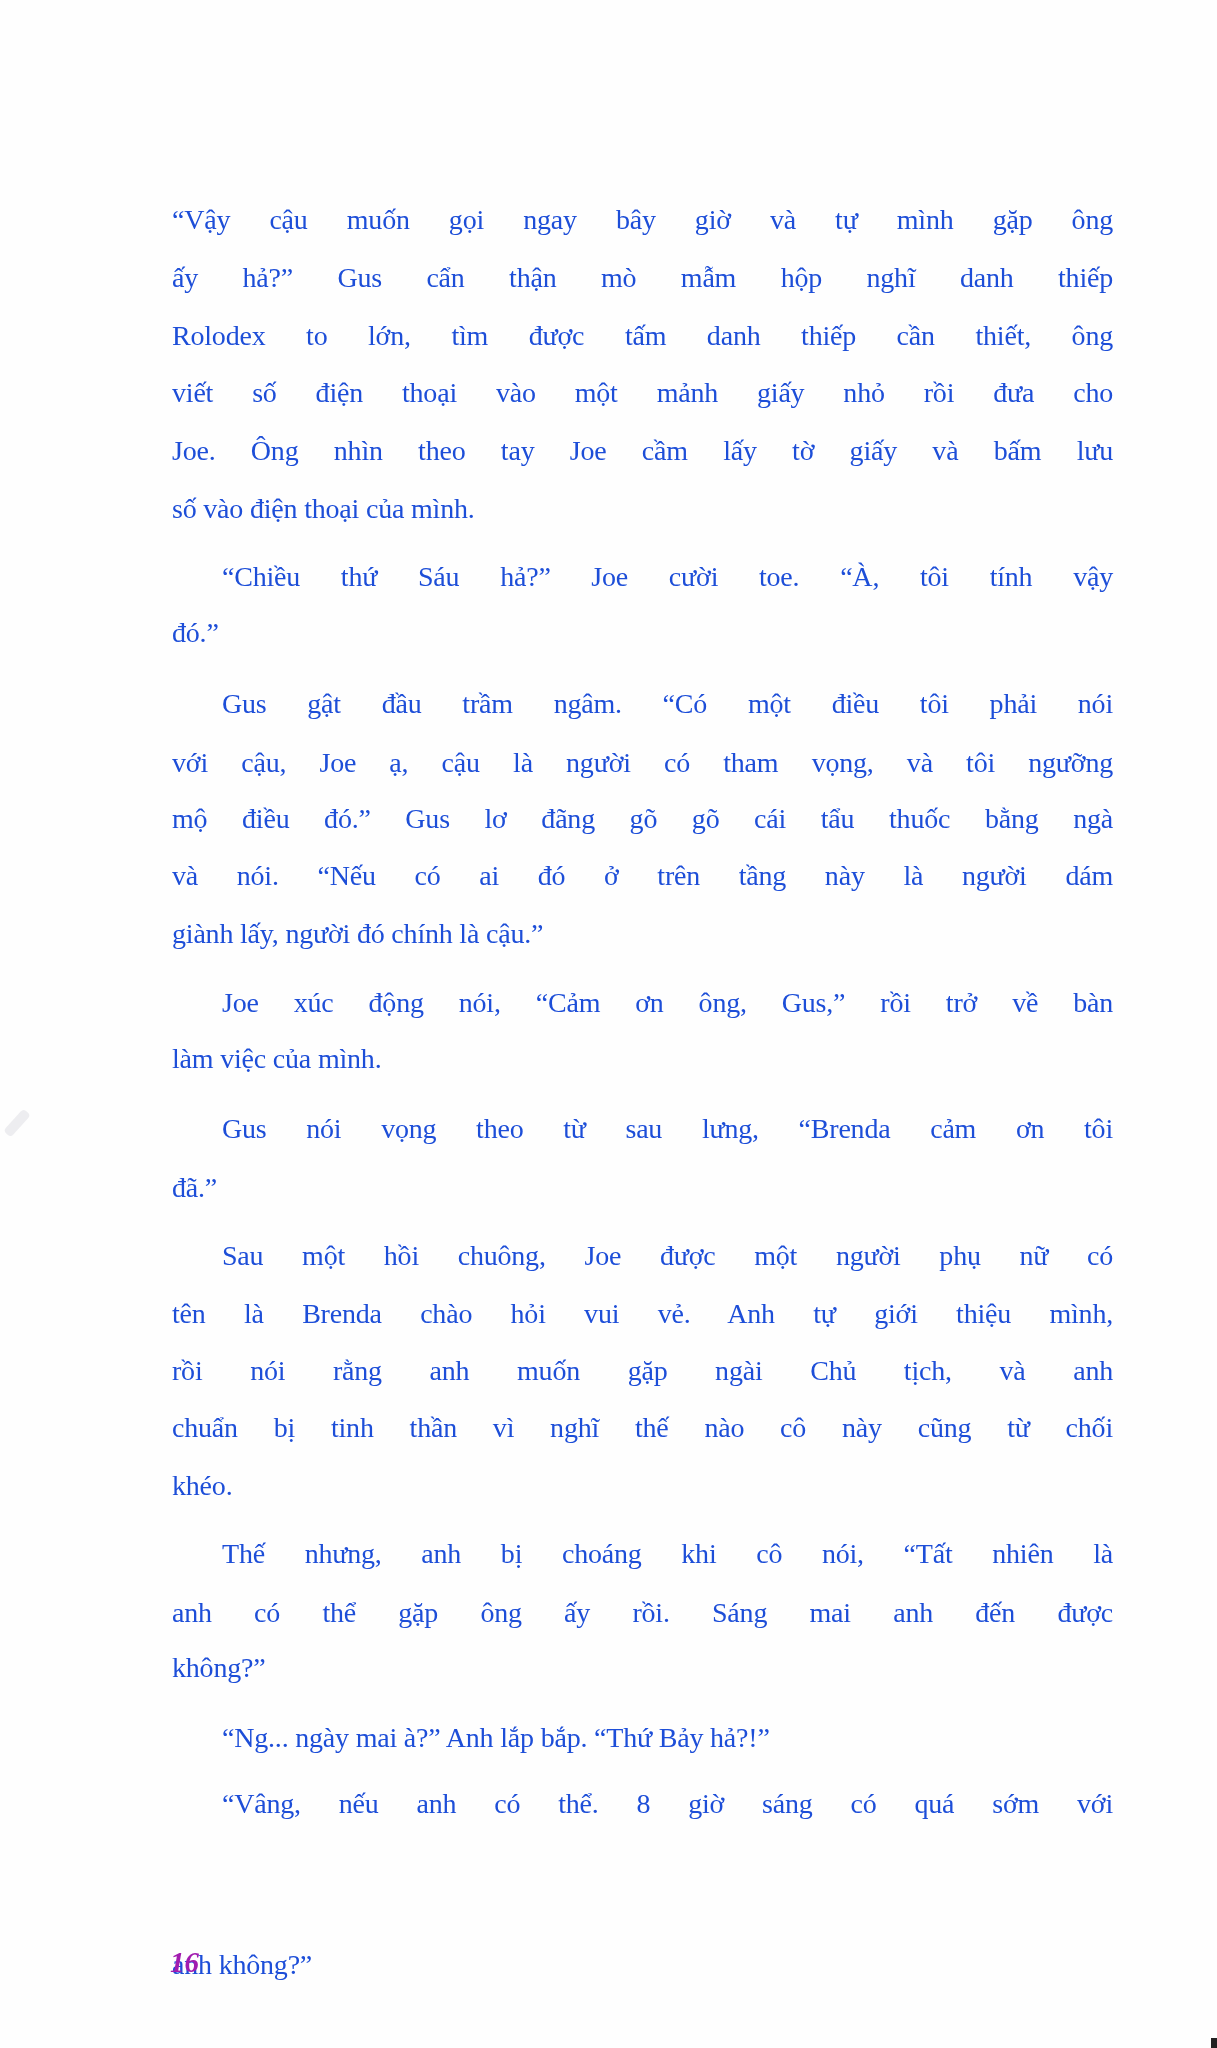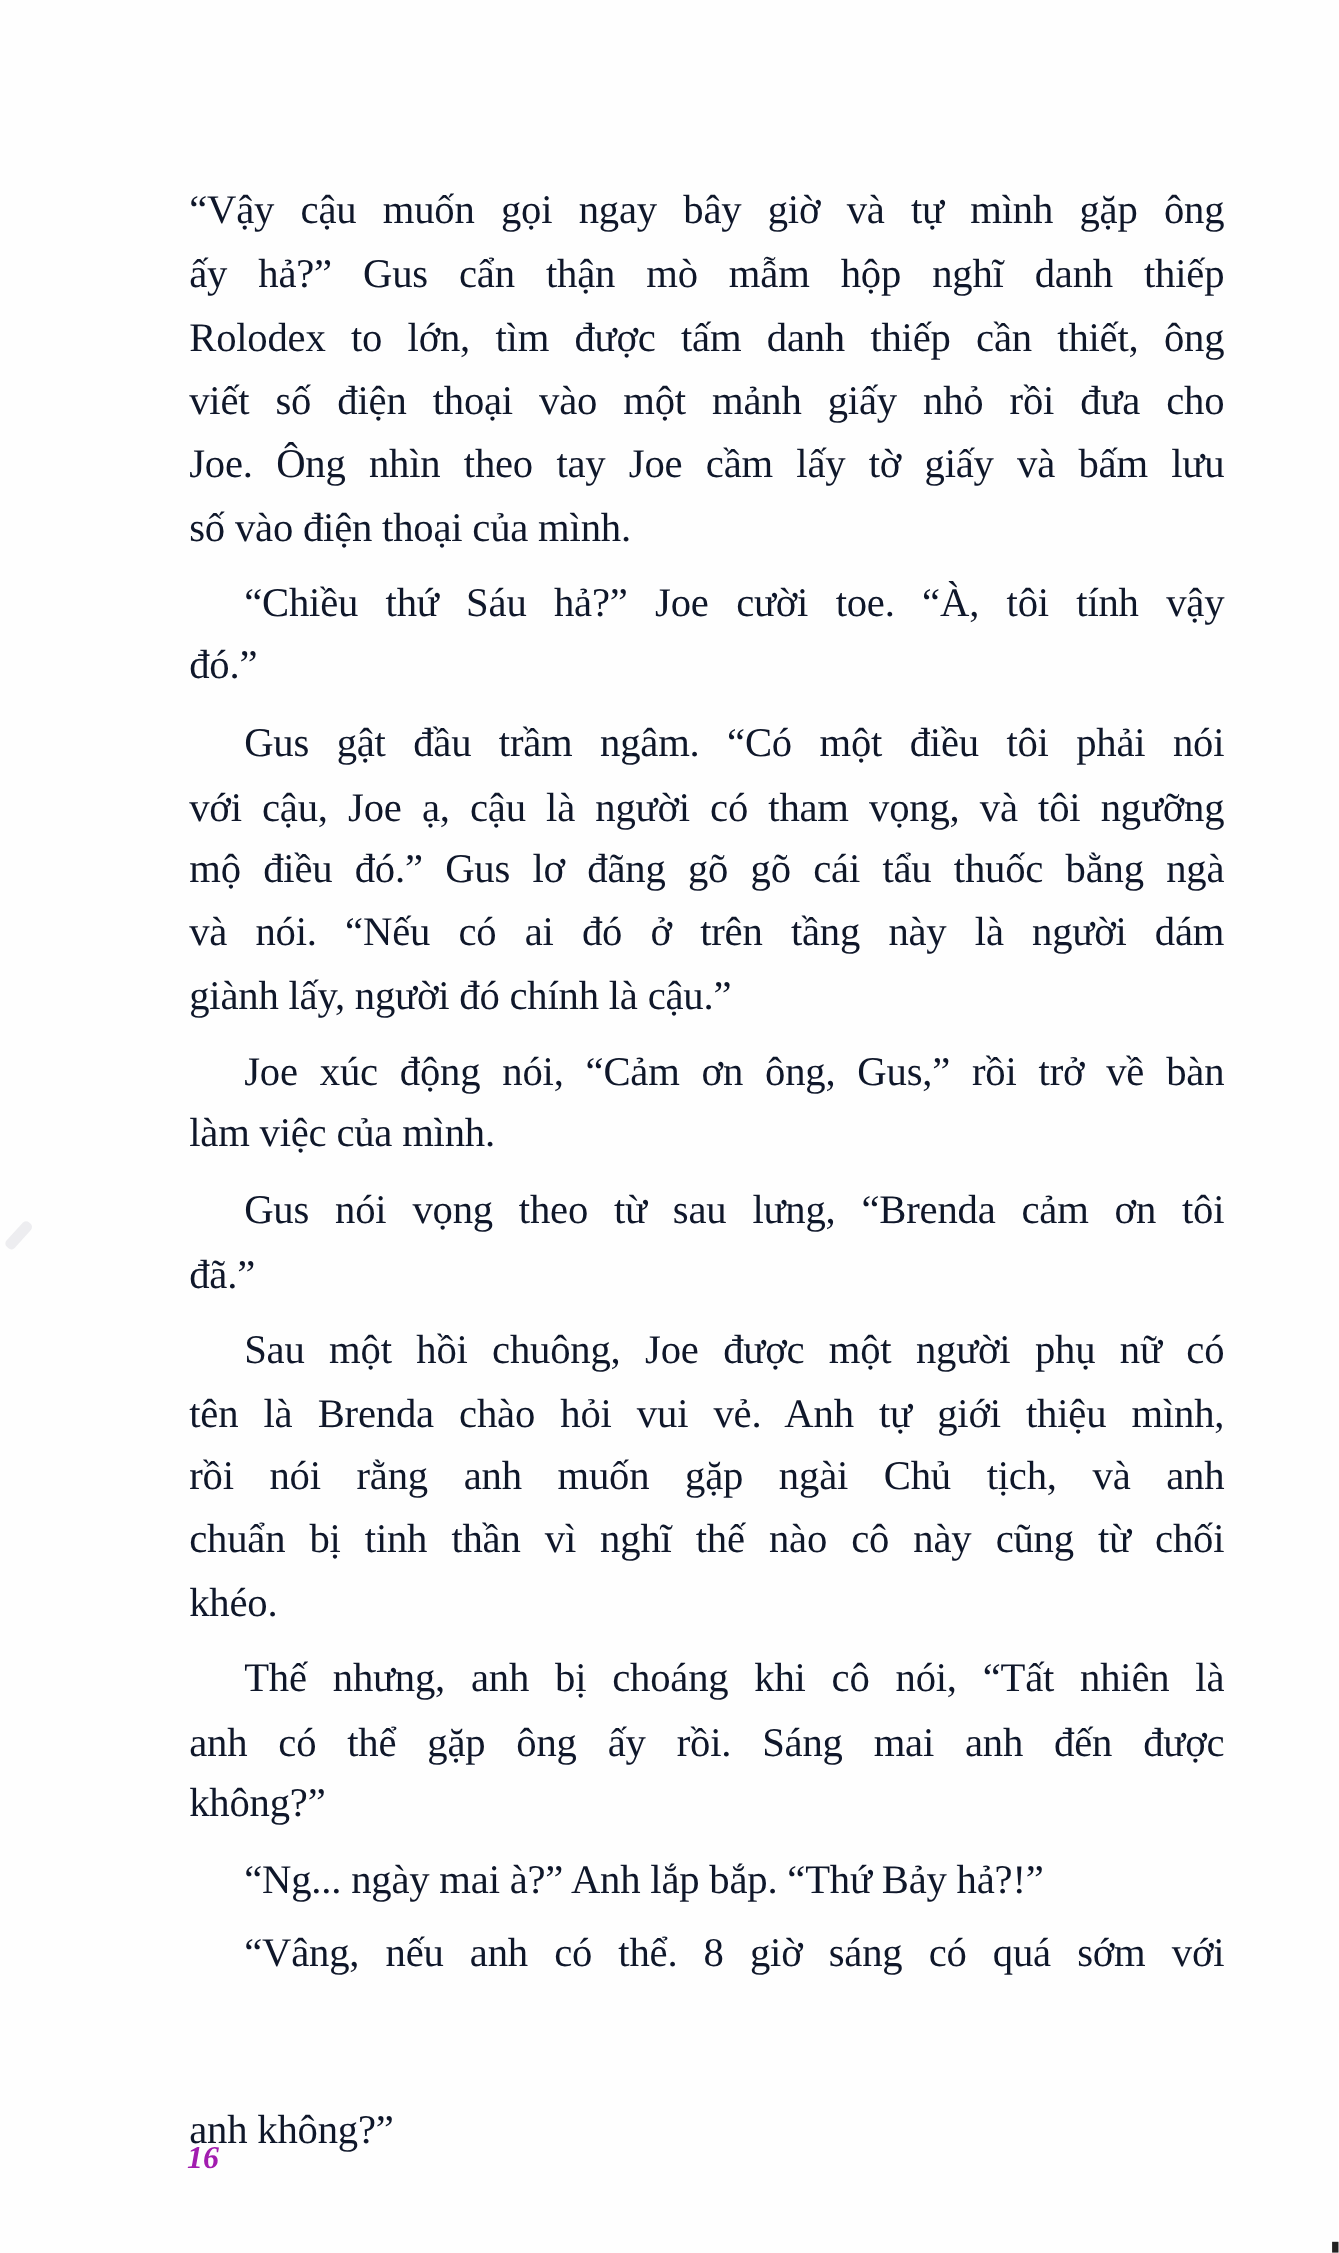--- a/index.html
+++ b/index.html
@@ -1,22 +1,22 @@
 <!DOCTYPE html>
 <html><head>
 <meta charset="utf-8">
 <style>
   html, body { margin: 0; padding: 0; background: #ffffff; }
   body { width: 1217px; height: 2048px; position: relative; overflow: hidden; }
   .page { position: absolute; left: 0; top: 0; width: 1217px; height: 2048px; background: #fefefe; }
   .line {
     position: absolute; left: 172px; width: 941px; height: 50px; line-height: 50px;
-    font-family: "Liberation Serif", "DejaVu Serif", serif; font-size: 37px; color: #0f172a;
+    font-family: "Liberation Serif", "DejaVu Serif", serif; font-size: 28px; color: #1d4ed8;
     white-space: nowrap; text-align: justify; text-align-last: justify;
-    letter-spacing: -0.2px; word-spacing: 0px;
+    letter-spacing: -0.2px; word-spacing: 0px; margin-top: 28px;
   }
   .line.last { text-align-last: left; text-align: center; }
   .line.indent { left: 222px; width: 891px; }
   .pagenum {
     position: absolute; left: 170px; top: 1942px; height: 40px; line-height: 40px;
     font-family: "Liberation Serif", serif; font-style: italic; font-weight: bold; font-size: 29px; color: #a21caf;
   }
   .artifact-left {
     position: absolute; left: 2px; top: 1118px; width: 30px; height: 10px;
     background: #e9e9ec; border-radius: 4px; transform: rotate(-48deg); opacity: 0.8;

